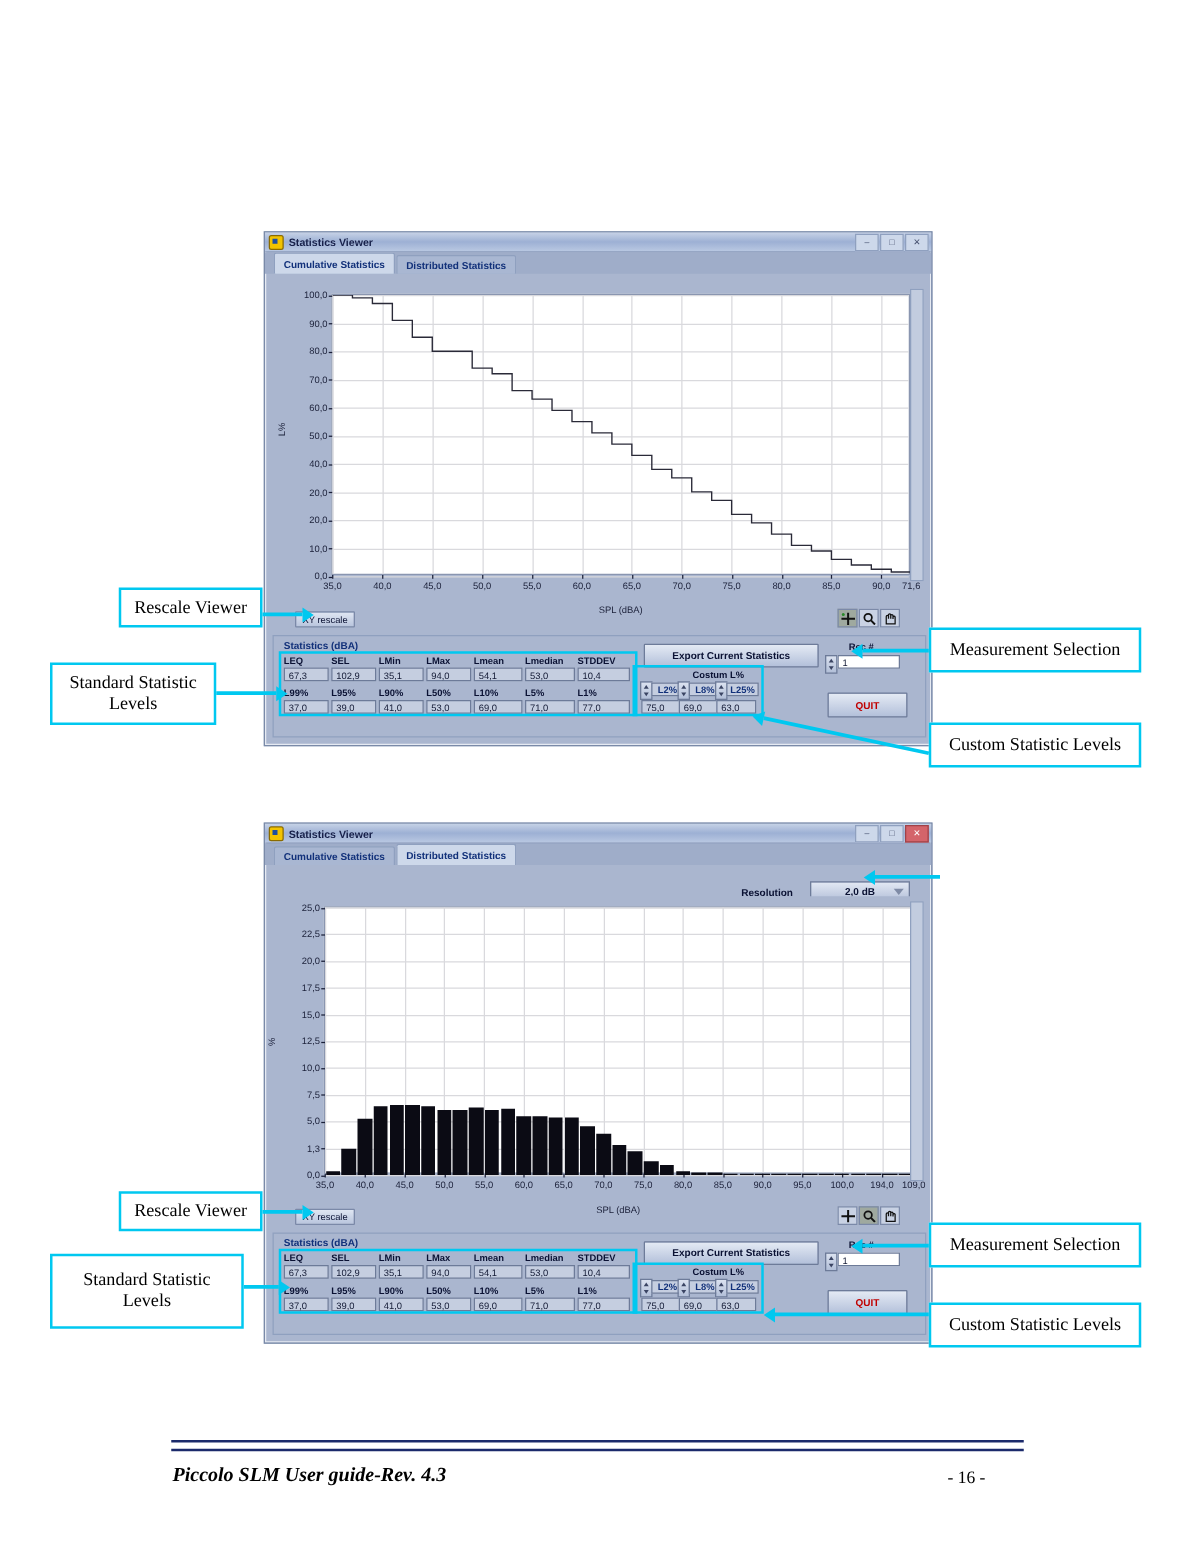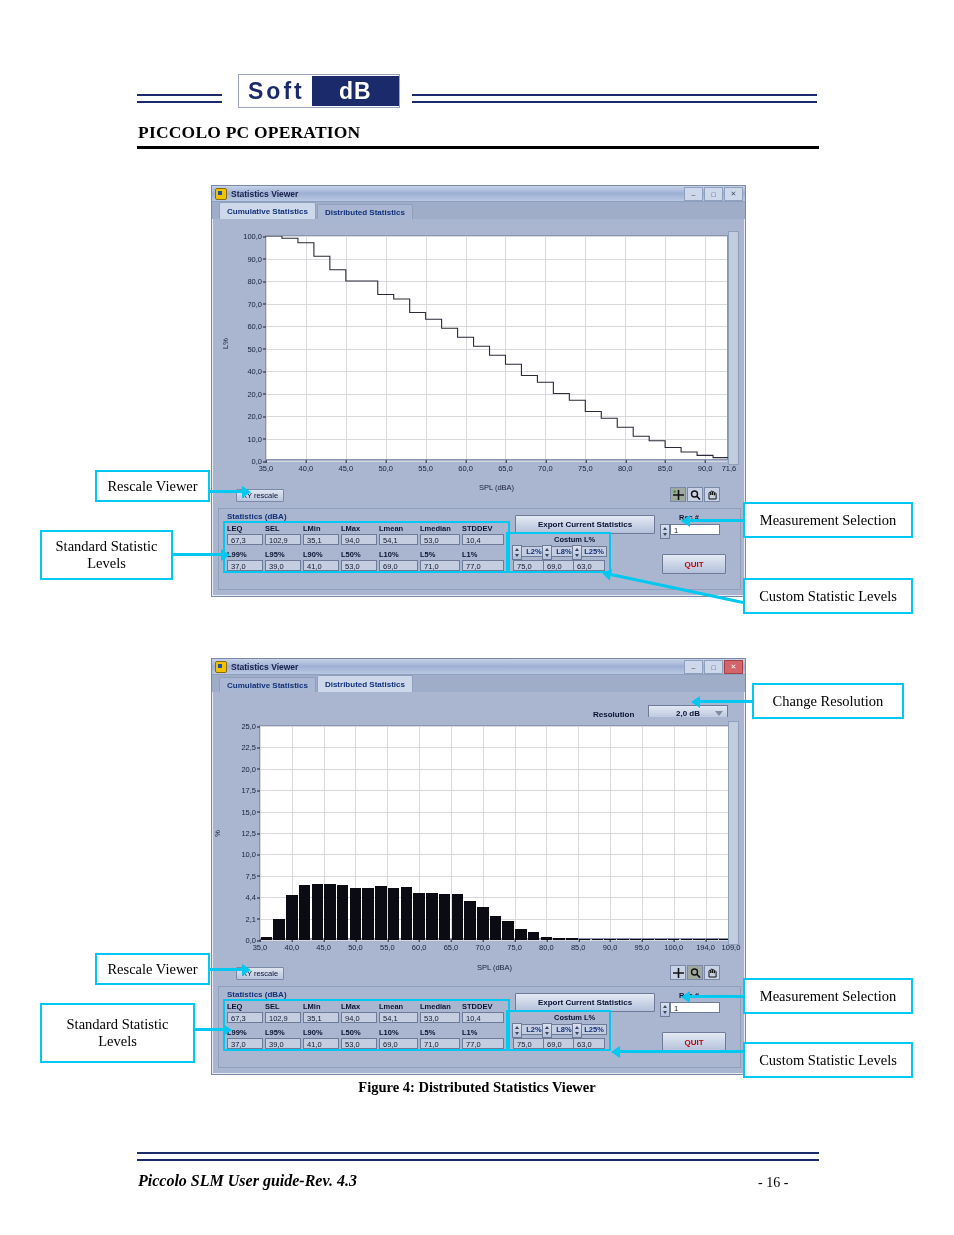--- a/index.html
+++ b/index.html
@@ -142,30 +142,20 @@
     border-top:6px solid transparent;border-bottom:6px solid transparent;border-right:9px solid #00c8f0;}
   .caption{position:absolute;width:954px;text-align:center;font-family:"Liberation Serif",serif;
     font-weight:bold;font-size:14.5px;color:#000;}
   .scrollv{position:absolute;width:9px;background:#c2ccdf;border:1px solid #8fa0bf;}
 </style>
 </head>
 <body>
 
 <div class="page">
 
-  <div class="hdr">
-    <div class="rule-left"></div>
-    <div class="logo-box">
-      <div class="logo-soft">Soft</div>
-      <div class="logo-db">dB</div>
-    </div>
-    <div class="rule-right"></div>
-    <div class="chapter">PICCOLO PC OPERATION</div>
-    <div class="chapter-rule"></div>
-  </div>
 
   <div class="win" id="win1" style="left:211px;top:185px;width:533px;height:410px;">
 
     <div class="titlebar">
       <div class="tb-icon"></div>
       <div class="tb-title">Statistics Viewer</div>
       <div class="tb-btns">
         <div class="tb-btn">–</div>
         <div class="tb-btn">□</div>
         <div class="tb-btn close">✕</div>
@@ -344,23 +334,23 @@
     <div class="dropdown" style="left:436px;top:46px;width:78px;height:14px;">
       <span>2,0 dB</span>
       <span class="dd-arrow"></span>
     </div>
 
     <div class="plot-wrap" style="left:6px;top:58px;width:521px;height:270px;">
       <div class="plot" id="plot2" style="left:41px;top:8px;width:471px;height:214px;">
           <div class="gl-h" style="top: 214px;"></div>
           <div class="ytick" style="top: 214px;">0,0</div>
           <div class="gl-h" style="top: 192.6px;"></div>
-          <div class="ytick" style="top: 192.6px;">2,1</div>
+          <div class="ytick" style="top: 192.6px;">1,3</div>
           <div class="gl-h" style="top: 171.2px;"></div>
-          <div class="ytick" style="top: 171.2px;">4,4</div>
+          <div class="ytick" style="top: 171.2px;">5,0</div>
           <div class="gl-h" style="top: 149.8px;"></div>
           <div class="ytick" style="top: 149.8px;">7,5</div>
           <div class="gl-h" style="top: 128.4px;"></div>
           <div class="ytick" style="top: 128.4px;">10,0</div>
           <div class="gl-h" style="top: 107px;"></div>
           <div class="ytick" style="top: 107px;">12,5</div>
           <div class="gl-h" style="top: 85.6px;"></div>
           <div class="ytick" style="top: 85.6px;">15,0</div>
           <div class="gl-h" style="top: 64.2px;"></div>
           <div class="ytick" style="top: 64.2px;">17,5</div>
@@ -510,23 +500,21 @@
           <div class="cell-v" style="left: 354px; top: 51px; width: 32px;">63,0</div>
           <div class="cyanbox" style="left: 287px; top: 23px; width: 105px; height: 41px;"></div>
           <div class="cell-h" style="left: 460px; top: 4px;">Rec #</div>
           <div class="spin" style="left: 441px; top: 15px;"></div>
           <div class="cell-v" style="left: 451px; top: 15px; width: 50px; background: rgb(255, 255, 255);">1</div>
           <div class="btn3d quit" style="left: 443px; top: 45px; width: 62px; height: 18px;">QUIT</div>
         </div>
     </div>
   </div>
 
-  <div class="caption" style="left:0;top:1079px;">Figure 4: Distributed Statistics Viewer</div>
-
-  <div class="callout" style="left:752px;top:683px;width:152px;height:36px;">Change Resolution</div>
+
   <div class="arrow head-l" style="left:700px;top:700px;width:52px;"></div>
 
   <div class="callout" style="left:95px;top:953px;width:115px;height:32px;">Rescale Viewer</div>
   <div class="arrow head-r" style="left:210px;top:968px;width:32px;"></div>
 
   <div class="callout" style="left:40px;top:1003px;width:155px;height:60px;white-space:pre-line;">Standard Statistic
 Levels</div>
   <div class="arrow head-r" style="left:195px;top:1028px;width:28px;"></div>
 
   <div class="callout" style="left:743px;top:978px;width:170px;height:36px;">Measurement Selection</div>

